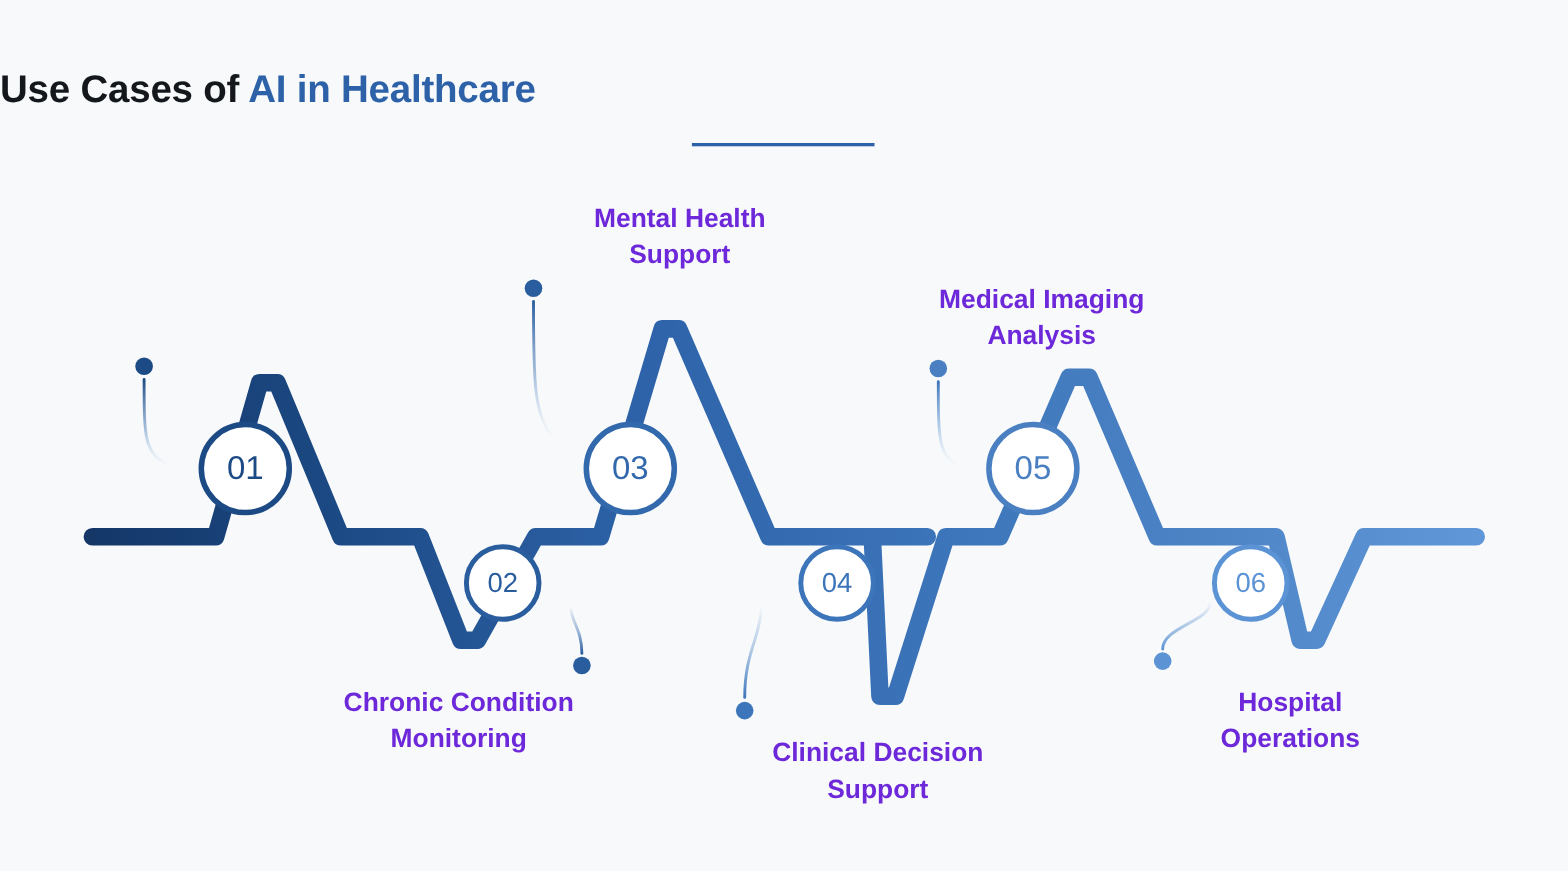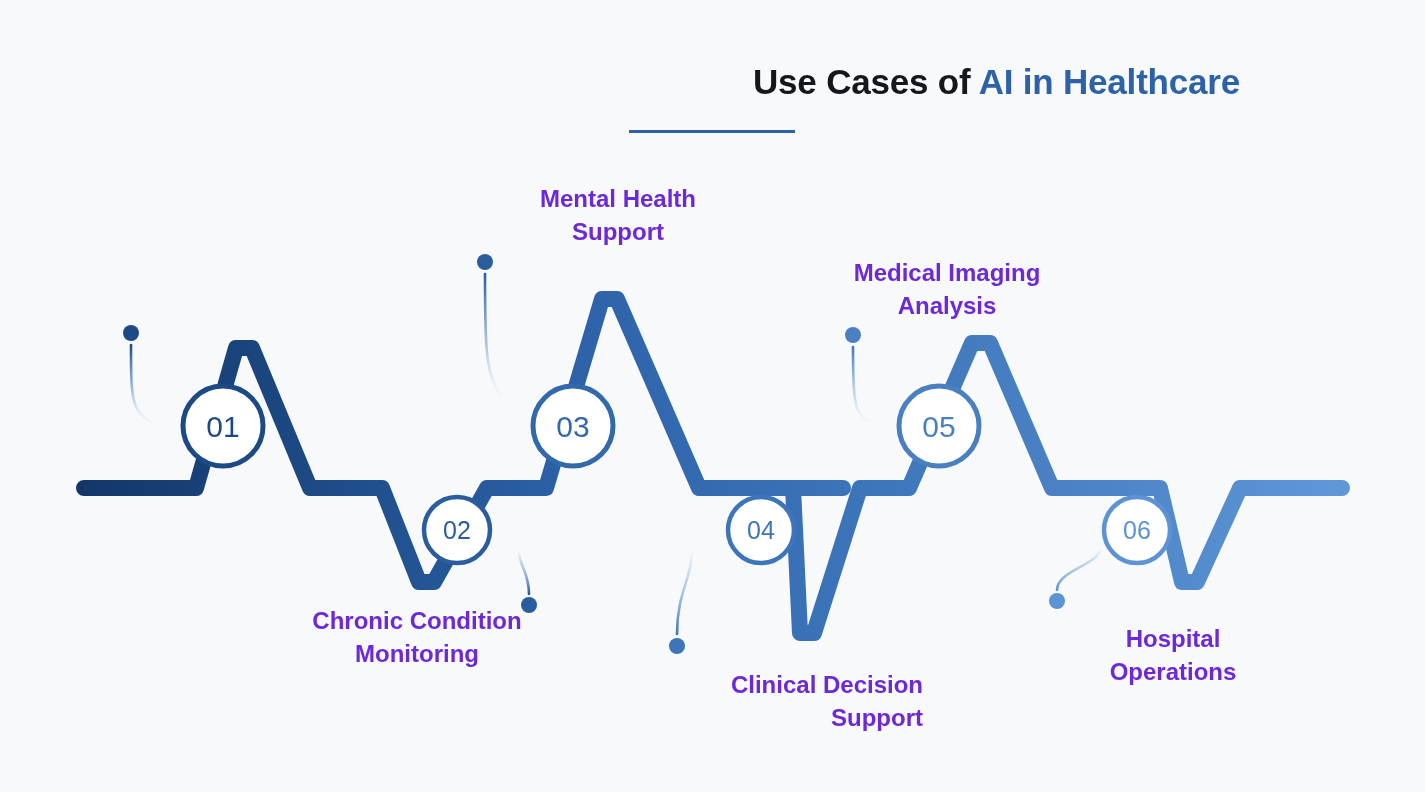--- a/index.html
+++ b/index.html
@@ -76,21 +76,21 @@
     white-space: nowrap;
     z-index: 3;
   }
 
   
   #title {
     position: absolute;
     left: 0;
     top: 62px;
     width: 1240px;
-    text-align: right;
+    text-align: left;
     font-size: 35px;
     font-weight: 700;
     letter-spacing: -0.2px;
     color: #14181d;
     white-space: nowrap;
   }
   #title .accent { color: #2d62a8; }
   #title-underline {
     position: absolute;
     left: 629px;
@@ -244,24 +244,24 @@
     <g>
       <circle cx="939" cy="426" r="40" fill="#ffffff" stroke="#4a7fc1" stroke-width="5"></circle>
       <text x="939" y="426" text-anchor="middle" dominant-baseline="central" font-family="Liberation Sans, sans-serif" font-size="30" font-weight="400" fill="#4a7fc1">05</text>
     </g>
     <g>
       <circle cx="1137" cy="530" r="33" fill="#ffffff" stroke="#5b93d4" stroke-width="4.5"></circle>
       <text x="1137" y="530" text-anchor="middle" dominant-baseline="central" font-family="Liberation Sans, sans-serif" font-size="25" font-weight="400" fill="#5b93d4">06</text>
     </g>
   </svg>
 
-  <div class="step-label" style="left:292px; top:604px; width:250px;">Chronic Condition
+  <div class="step-label" style="left:292px; top:622px; width:250px;">Chronic Condition
 Monitoring</div>
   <div class="step-label" style="left:498px; top:182px; width:240px;">Mental Health
 Support</div>
-  <div class="step-label" style="left:673px; top:668px; width:250px;text-align:right;">Clinical Decision
+  <div class="step-label" style="left:673px; top:668px; width:250px;">Clinical Decision
 Support</div>
   <div class="step-label" style="left:1068px;top:622px; width:210px;">Hospital
 Operations</div>
   <div class="step-label" style="left:826px; top:256px; width:242px;">Medical Imaging
 Analysis</div>
 
 </div>
 
 </body></html>

